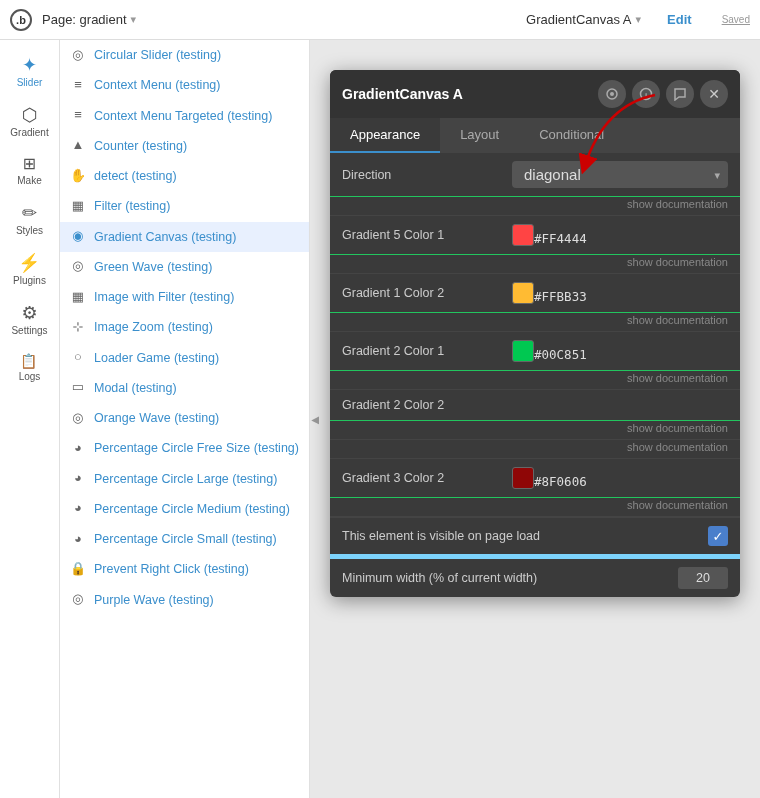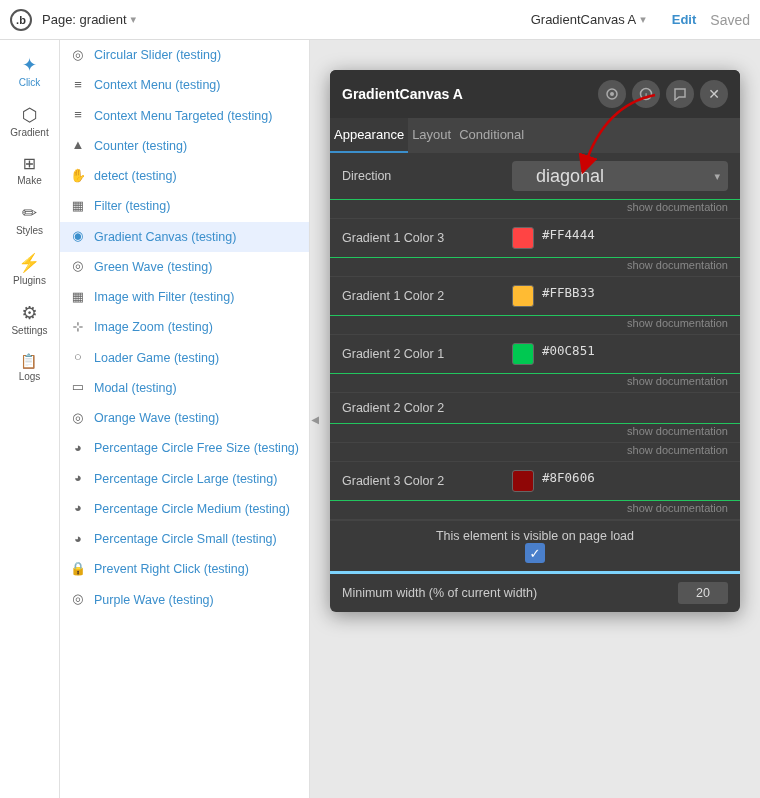--- a/index.html
+++ b/index.html
@@ -5,21 +5,21 @@
     * { box-sizing: border-box; margin: 0; padding: 0; }
     body { font-family: -apple-system, BlinkMacSystemFont, 'Segoe UI', sans-serif; font-size: 13px; background: #f0f0f0; width: 760px; height: 798px; overflow: hidden; display: flex; flex-direction: column; }
 
     
     .topbar { display: flex; align-items: center; height: 40px; background: #fff; border-bottom: 1px solid #ddd; padding: 0 10px; gap: 10px; }
     .topbar-logo { width: 22px; height: 22px; background: #fff; border: 2px solid #555; border-radius: 50%; display: flex; align-items: center; justify-content: center; font-weight: bold; font-size: 11px; color: #333; }
     .topbar-page { display: flex; align-items: center; gap: 4px; font-size: 13px; color: #333; }
     .topbar-sep { flex: 1; }
     .topbar-canvas { display: flex; align-items: center; gap: 4px; font-size: 13px; color: #333; }
     .topbar-edit { color: #3b8fcc; font-weight: 600; font-size: 13px; margin-left: 16px; }
-    .topbar-saved { color: #999; font-size: 14px; margin-left: 4px; }
+    .topbar-saved { color: #999; font-size: 10px; margin-left: 20px; text-decoration: underline; }
 
     
     .main { display: flex; flex: 1; overflow: hidden; }
 
     
     .sidebar-icons { width: 60px; background: #fff; border-right: 1px solid #e0e0e0; display: flex; flex-direction: column; align-items: center; padding-top: 8px; gap: 2px; }
     .sidebar-icon-item { display: flex; flex-direction: column; align-items: center; padding: 8px 4px; cursor: pointer; width: 100%; border-radius: 4px; color: #555; gap: 3px; }
     .sidebar-icon-item.active { color: #3b8fcc; }
     .sidebar-icon-item .icon-glyph { font-size: 18px; line-height: 1; }
     .sidebar-icon-item .icon-label { font-size: 10px; text-align: center; color: inherit; }
@@ -44,35 +44,35 @@
 
     
     .modal-panel { position: absolute; top: 30px; left: 10px; width: 410px; background: #3a3a3a; border-radius: 6px; box-shadow: 0 4px 20px rgba(0,0,0,0.4); overflow: hidden; }
     .modal-header { display: flex; align-items: center; justify-content: space-between; padding: 10px 12px; background: #333; }
     .modal-title { color: #fff; font-size: 14px; font-weight: 600; }
     .modal-header-icons { display: flex; align-items: center; gap: 6px; }
     .modal-icon-btn { width: 28px; height: 28px; border-radius: 50%; background: #555; display: flex; align-items: center; justify-content: center; color: #ccc; cursor: pointer; font-size: 13px; }
 
     
     .modal-tabs { display: flex; background: #444; }
-    .modal-tab { padding: 9px 4px; color: #aaa; font-size: 13px; cursor: pointer; border-bottom: 2px solid transparent; }
+    .modal-tab { padding: 9px 20px; color: #aaa; font-size: 13px; cursor: pointer; border-bottom: 2px solid transparent; }
     .modal-tab.active { color: #fff; background: #3a3a3a; border-bottom: 2px solid #3b8fcc; }
 
     
     .modal-content { padding: 0; }
     .field-row { display: flex; align-items: center; padding: 8px 12px; border-bottom: 1px solid #22c55e; }
     .field-label { color: #ccc; font-size: 12.5px; flex: 0 0 170px; }
     .field-value { flex: 1; }
     .field-subtext { color: #888; font-size: 11px; text-align: right; padding: 1px 12px 5px; border-bottom: 1px solid #444; }
 
-    .select-control { background: #555; border: none; color: #ddd; font-size: 18px; padding: 5px 24px; border-radius: 4px; width: 100%; cursor: pointer; appearance: none; -webkit-appearance: none; }
+    .select-control { background: #555; border: none; color: #ddd; font-size: 15px; padding: 5px 12px; border-radius: 4px; width: 100%; cursor: pointer; appearance: none; -webkit-appearance: none; }
     .select-wrapper { position: relative; }
     .select-wrapper::after { content: '▾'; position: absolute; right: 8px; top: 50%; transform: translateY(-50%); color: #aaa; pointer-events: none; font-size: 11px; }
 
-    .color-row { display: flex; align-items: flex-start; gap: 8px; }
+    .color-row { display: flex; align-items: flex-end; }
     .color-swatch { width: 22px; height: 22px; border-radius: 3px; border: 1px solid #666; flex-shrink: 0; cursor: pointer; }
     .color-hex { color: #ddd; font-size: 12.5px; font-family: monospace; }
 
     
     .checkbox-row { display: flex; align-items: center; justify-content: space-between; padding: 8px 12px; }
     .checkbox-label { color: #ccc; font-size: 12.5px; }
     .checkbox-box { width: 20px; height: 20px; background: #555; border-radius: 3px; display: flex; align-items: center; justify-content: center; cursor: pointer; }
     .checkbox-box.checked { background: #4a7fcb; }
     .checkbox-box .check { color: #fff; font-size: 13px; }
 
@@ -102,21 +102,21 @@
   </div>
   <span class="topbar-edit">Edit</span>
   <span class="topbar-saved">Saved</span>
 </div>
 
 <div class="main">
 
   <div class="sidebar-icons">
     <div class="sidebar-icon-item active">
       <span class="icon-glyph">✦</span>
-      <span class="icon-label">Click</span>
+      <span class="icon-label">Slider</span>
     </div>
     <div class="sidebar-icon-item">
       <span class="icon-glyph">⬡</span>
       <span class="icon-label">Gradient</span>
     </div>
     <div class="sidebar-icon-item">
       <span class="icon-glyph" style="font-size:16px;">⊞</span>
       <span class="icon-label">Make</span>
     </div>
     <div class="sidebar-icon-item">
@@ -278,21 +278,21 @@
               <option>diagonal</option>
               <option>horizontal</option>
               <option>vertical</option>
               <option>radial</option>
             </select>
           </div>
         </div>
         <div class="field-subtext">show documentation</div>
 
         <div class="field-row">
-          <span class="field-label">Gradient 1 Color 3</span>
+          <span class="field-label">Gradient 5 Color 1</span>
           <div class="field-value color-row">
             <div class="color-swatch" style="background:#FF4444;"></div>
             <span class="color-hex">#FF4444</span>
           </div>
         </div>
         <div class="field-subtext">show documentation</div>
 
         <div class="field-row">
           <span class="field-label">Gradient 1 Color 2</span>
           <div class="field-value color-row">
@@ -320,29 +320,29 @@
 
         <div class="field-row">
           <span class="field-label">Gradient 3 Color 2</span>
           <div class="field-value color-row">
             <div class="color-swatch" style="background:#8F0606;"></div>
             <span class="color-hex">#8F0606</span>
           </div>
         </div>
         <div class="field-subtext">show documentation</div>
 
-        <div class="checkbox-row" style="border-top:1px solid #444;flex-direction:column;">
+        <div class="checkbox-row" style="border-top:1px solid #444;">
           <span class="checkbox-label">This element is visible on page load</span>
           <div class="checkbox-box checked">
             <span class="check">✓</span>
           </div>
         </div>
 
 
-        <div class="checkbox-row" style="border-top:3px solid #7dd3fc;">
+        <div class="checkbox-row" style="border-top:5px solid #7dd3fc;">
           <span class="checkbox-label">Minimum width (% of current width)</span>
           <input class="minwidth-value" type="text" value="20" style="">
         </div>
 
       </div>
     </div>
   </div>
 </div>
 
 </body></html>

